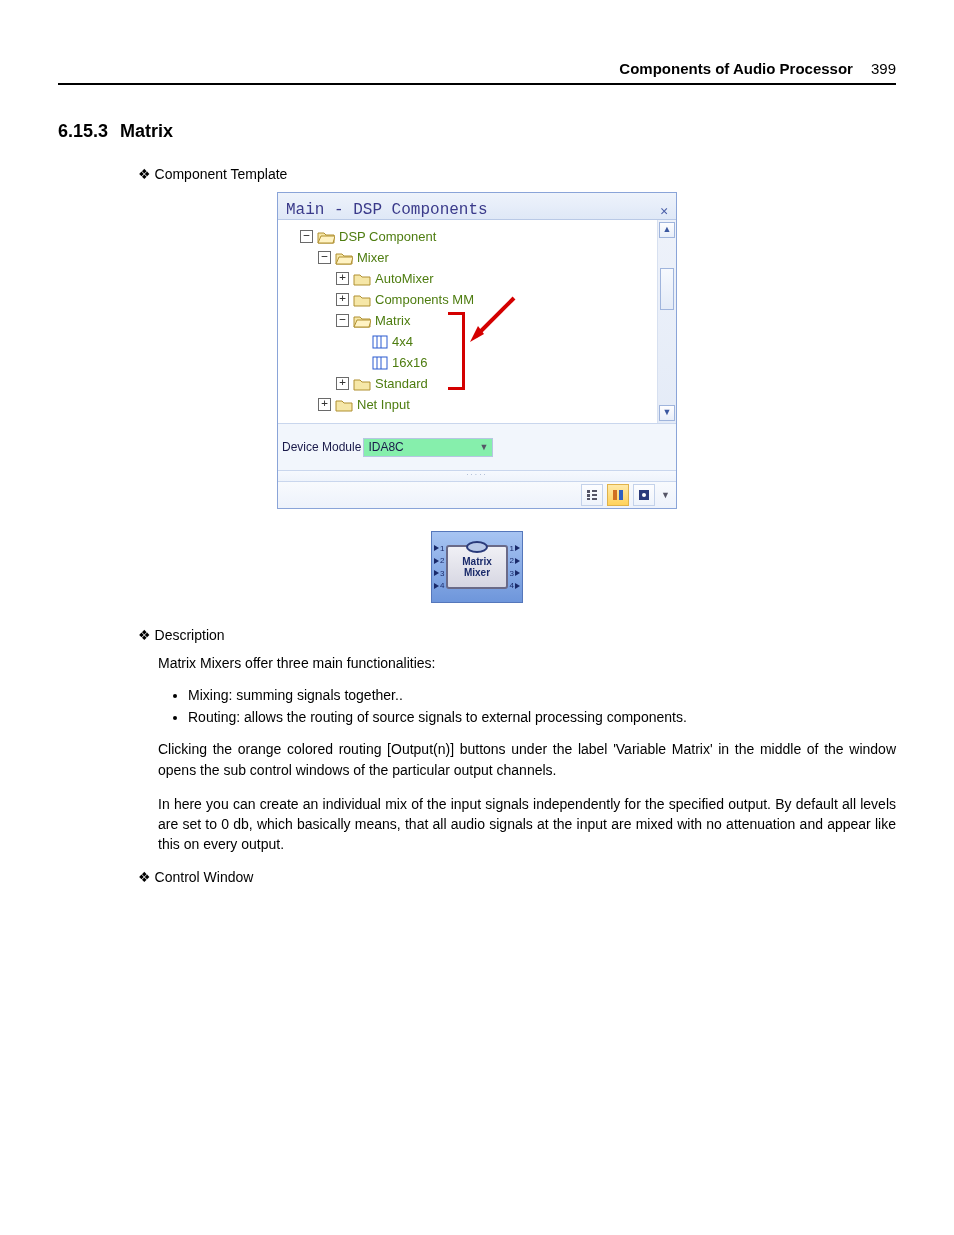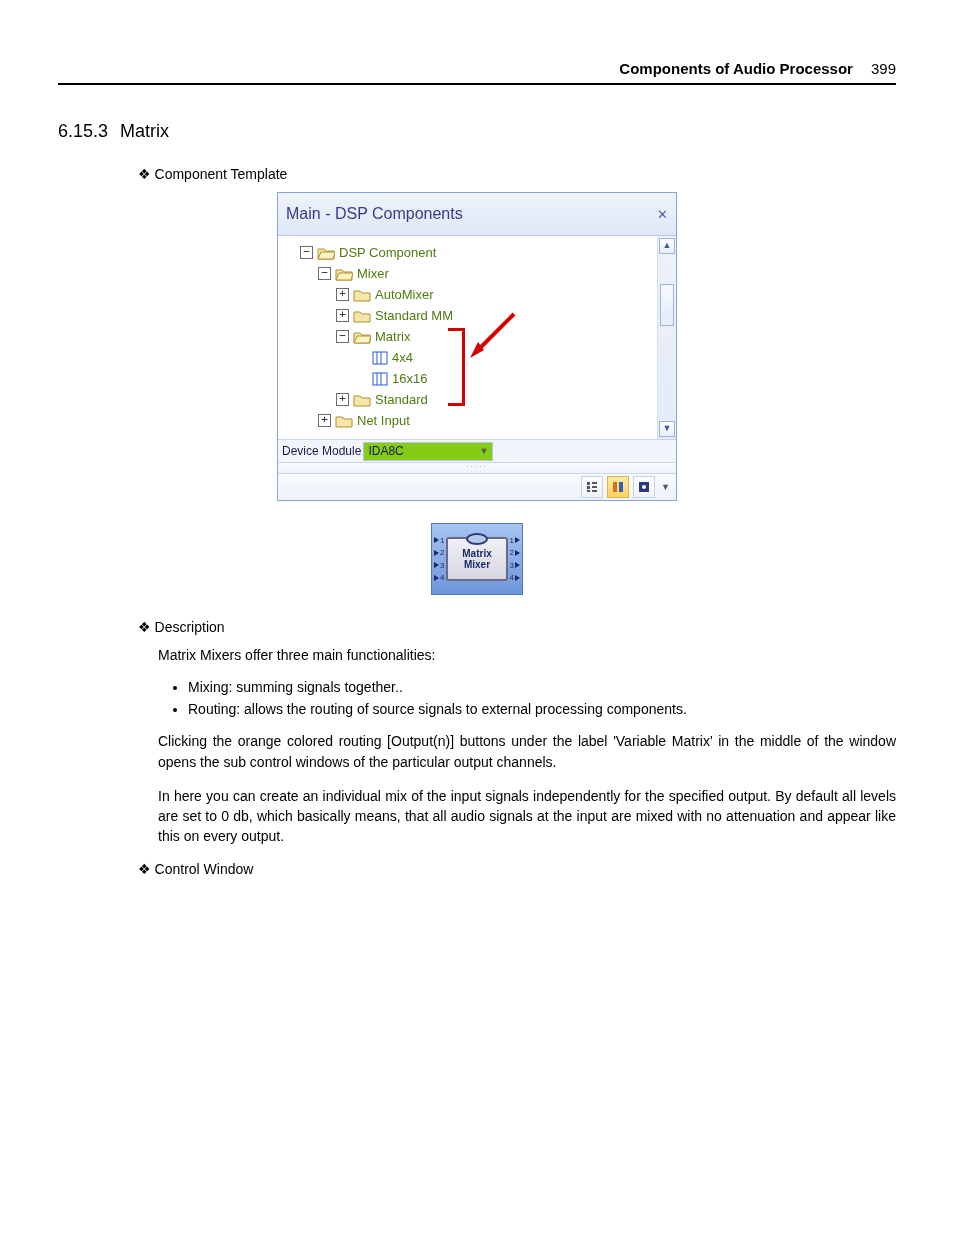--- a/index.html
+++ b/index.html
@@ -1,45 +1,45 @@
 <!DOCTYPE html>
 <html><head>
 <meta charset="utf-8">
 <style>
   html,body{margin:0;padding:0;background:#fff;font-family:Arial,Helvetica,sans-serif;color:#000}
   .page{width:954px;height:1235px;margin:0 auto;position:relative;box-sizing:border-box;padding:60px 58px 40px 58px}
   .hdr{display:flex;justify-content:flex-end;align-items:center;gap:18px;font-size:15px;font-weight:bold;border-bottom:2px solid #000;padding-bottom:6px;margin-bottom:36px}
   .hdr .pg{font-weight:normal}
-  h2.section{font-size:18px;font-weight:normal;margin:0 0 24px 0}
+  h2.section{font-size:18px;font-weight:bold;margin:0 0 24px 0}
   h2.section .num{margin-right:12px}
   .sub{margin-left:80px;font-size:14px;margin-bottom:10px}
   .sub .dia{margin-right:4px}
   .body-text{margin-left:100px;font-size:14px;line-height:1.45;text-align:justify;margin-bottom:14px}
   ul.bul{margin:0 0 14px 130px;padding:0}
   ul.bul li{font-size:14px;margin:6px 0;list-style:disc}
   
   .dsp-wrap{width:400px;margin:8px auto 22px auto}
   .dsp-win{border:1px solid #8aa4d8;background:linear-gradient(#fdfdff,#f4f7fc);font-family:Tahoma,Verdana,sans-serif;font-size:13px;color:#1a1a4a}
-  .dsp-title{display:flex;align-items:center;justify-content:space-between;height:26px;padding:8px 8px;background:linear-gradient(#eef3fb,#dfe8f7);border-bottom:1px solid #b9c9e6;font-family:Liberation Sans, sans-serif;font-size:16px;color:#3a3a8a}
+  .dsp-title{display:flex;align-items:flex-end;justify-content:space-between;height:26px;padding:0 8px;background:linear-gradient(#eef3fb,#dfe8f7);border-bottom:1px solid #b9c9e6;font-family:Liberation Mono, monospace;font-size:16px;color:#3a3a8a}
   .dsp-title .x{color:#4a5fa8;font-size:13px;cursor:default}
   .dsp-body{display:flex;position:relative}
   .dsp-tree{flex:1;padding:6px 4px 8px 4px;background:#fff;border-right:1px solid #d7e0f0}
   .dsp-scroll{width:18px;background:linear-gradient(#eef2fa,#e4ebf7);display:flex;flex-direction:column;align-items:center;justify-content:space-between;padding:2px 0}
   .sc-btn{width:14px;height:14px;border:1px solid #9fb4dc;background:linear-gradient(#fdfdff,#e8eef9);font-size:9px;line-height:12px;text-align:center;color:#3a57a0}
   .sc-thumb{width:12px;height:40px;border:1px solid #9fb4dc;background:linear-gradient(#f6f9fe,#e4ebf7);margin-top:30px}
   .tree-row{display:flex;align-items:center;height:21px;white-space:nowrap}
   .ind{display:inline-block;width:18px;height:21px;position:relative}
   .box{width:11px;height:11px;border:1px solid #6a6a6a;background:#fff;font-size:11px;line-height:9px;text-align:center;margin-right:4px;font-family:monospace;color:#333}
   .fld{display:inline-block;margin-right:4px}
   .fld svg{display:block}
   .lbl{font-size:13px;color:#4d7c0f}
   .arrow{position:absolute;pointer-events:none}
   .bracket{position:absolute;border-right:3px solid #d40000;border-top:3px solid #d40000;border-bottom:3px solid #d40000}
-  .dev-row{display:flex;align-items:center;height:22px;border-top:1px solid #c9d6ed;background:#f2f6fc;padding:0 4px;font-size:12px}
-  .dev-row .sel{margin-left:2px;background:#84cc16;border:1px solid #b6c6e2;height:17px;flex:0 0 120px;display:flex;align-items:center;justify-content:space-between;padding:0 4px;font-size:12px}
+  .dev-row{display:flex;align-items:center;height:22px;border-top:1px solid #c9d6ed;background:#f2f6fc;padding:12px 4px;font-size:12px}
+  .dev-row .sel{margin-left:2px;background:#86efac;border:1px solid #b6c6e2;height:17px;flex:0 0 120px;display:flex;align-items:center;justify-content:space-between;padding:0 4px;font-size:12px}
   .dots{height:10px;border-top:1px solid #c9d6ed;background:linear-gradient(#f6f9fe,#eef3fb);text-align:center;font-size:7px;color:#99a9c9;letter-spacing:2px}
   .tbar{height:26px;border-top:1px solid #c9d6ed;background:linear-gradient(#f8fafd,#edf2fb);display:flex;align-items:center;justify-content:flex-end;gap:4px;padding:0 6px}
   .tbtn{width:20px;height:20px;border:1px solid #c4d2ea;background:linear-gradient(#fdfdff,#eef3fb);display:flex;align-items:center;justify-content:center}
   .tbtn.act{background:linear-gradient(#ffe9a8,#ffd25b);border-color:#e0b24a}
   
   .chip-wrap{display:flex;justify-content:center;margin:6px 0 24px 0}
   .chip{width:90px;height:70px;background:linear-gradient(#a7c4f2,#6e96db);border:1px solid #5577bb;display:flex;align-items:center;justify-content:center;position:relative}
   .chip-inner{width:58px;height:40px;background:linear-gradient(#f0f0f5,#d6d6e2);border:2px solid #6a6a88;border-radius:3px;display:flex;flex-direction:column;align-items:center;justify-content:center;font-size:10px;font-weight:bold;color:#1a2a6a;position:relative}
   .chip-ring{width:18px;height:8px;border:2px solid #2a3a7a;border-radius:50%;position:absolute;top:-6px;background:#b8c8e8}
   .chip-side{position:absolute;top:10px;bottom:10px;display:flex;flex-direction:column;justify-content:space-around;font-size:8px;color:#1a2a6a}
@@ -113,21 +113,21 @@
           <div class="tree-row">
             <span class="ind"></span>
               <span class="ind"></span>
               <span class="ind"></span>
             <span class="box">+</span>
             <span class="fld">
                 <svg width="18" height="14">
                   <path d="M1 3h6l2 2h8v8H1z" fill="#f6e7a8" stroke="#b09030"></path>
                 </svg>
               </span>
-            <span class="lbl">Standard MM</span>
+            <span class="lbl">Components MM</span>
           </div>
           <div class="tree-row">
             <span class="ind"></span>
               <span class="ind"></span>
               <span class="ind"></span>
             <span class="box">−</span>
             <span class="fld">
                 <svg width="18" height="14">
                   <path d="M1 3h6l2 2h8v8H1z" fill="#f6e7a8" stroke="#b09030"></path>
                   <path d="M1 13L4 6h14l-2 7z" fill="#fff3c4" stroke="#b09030"></path>

